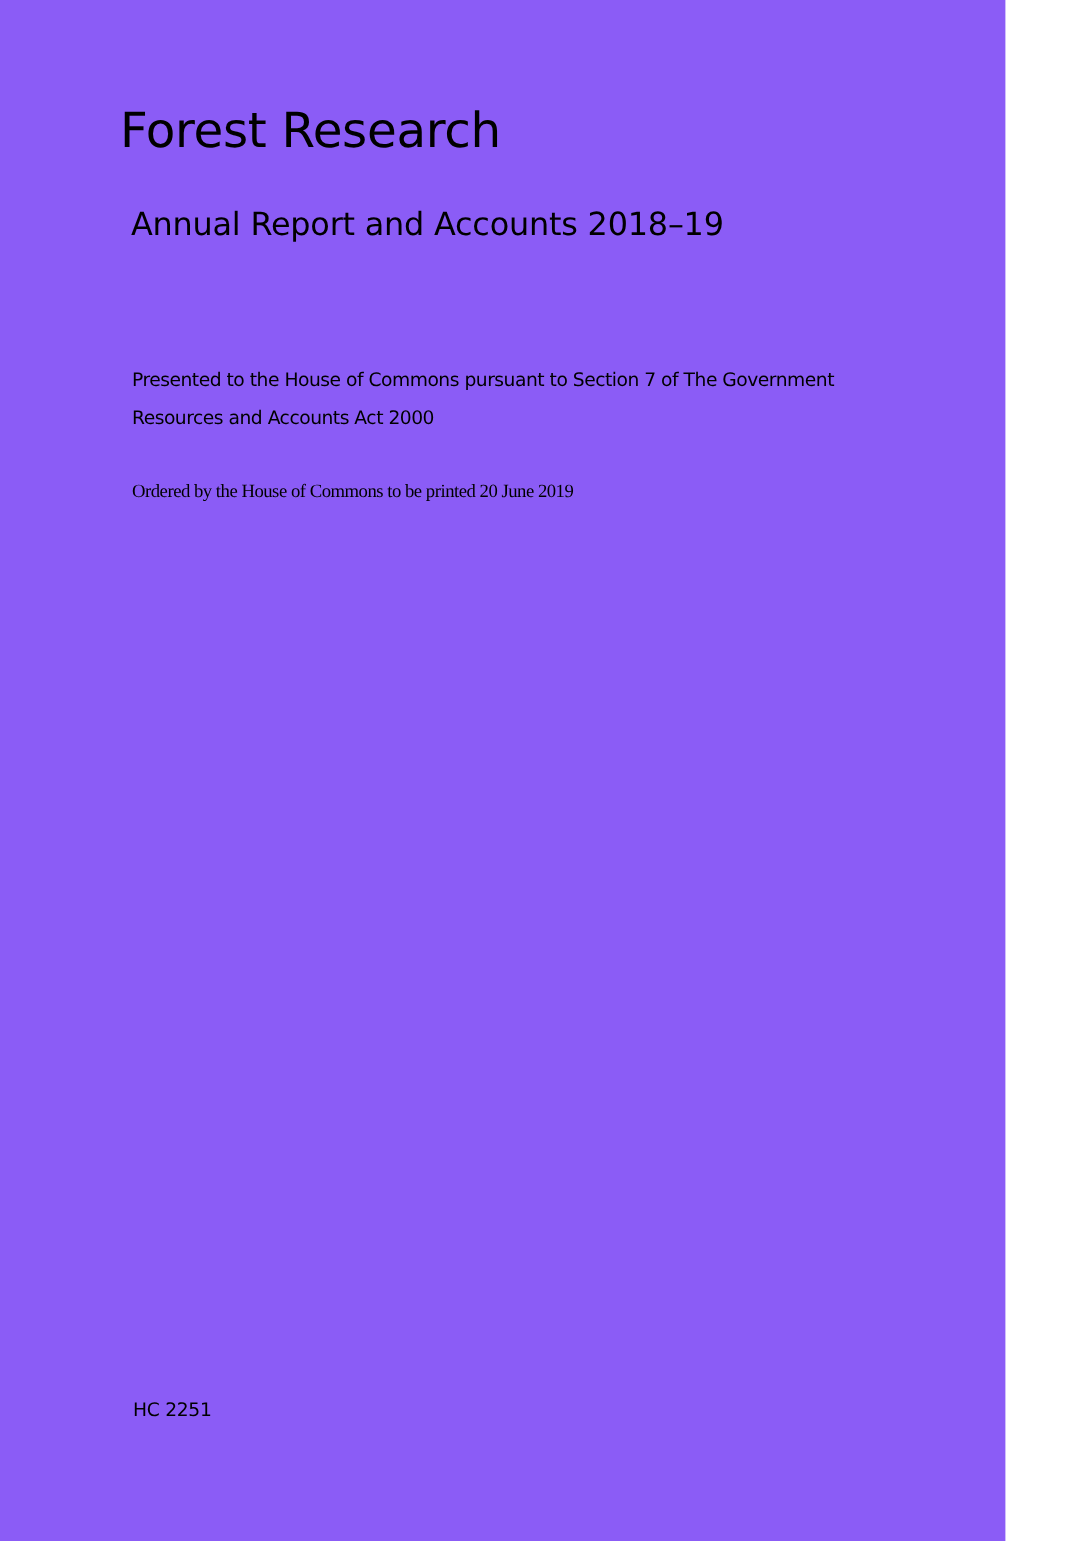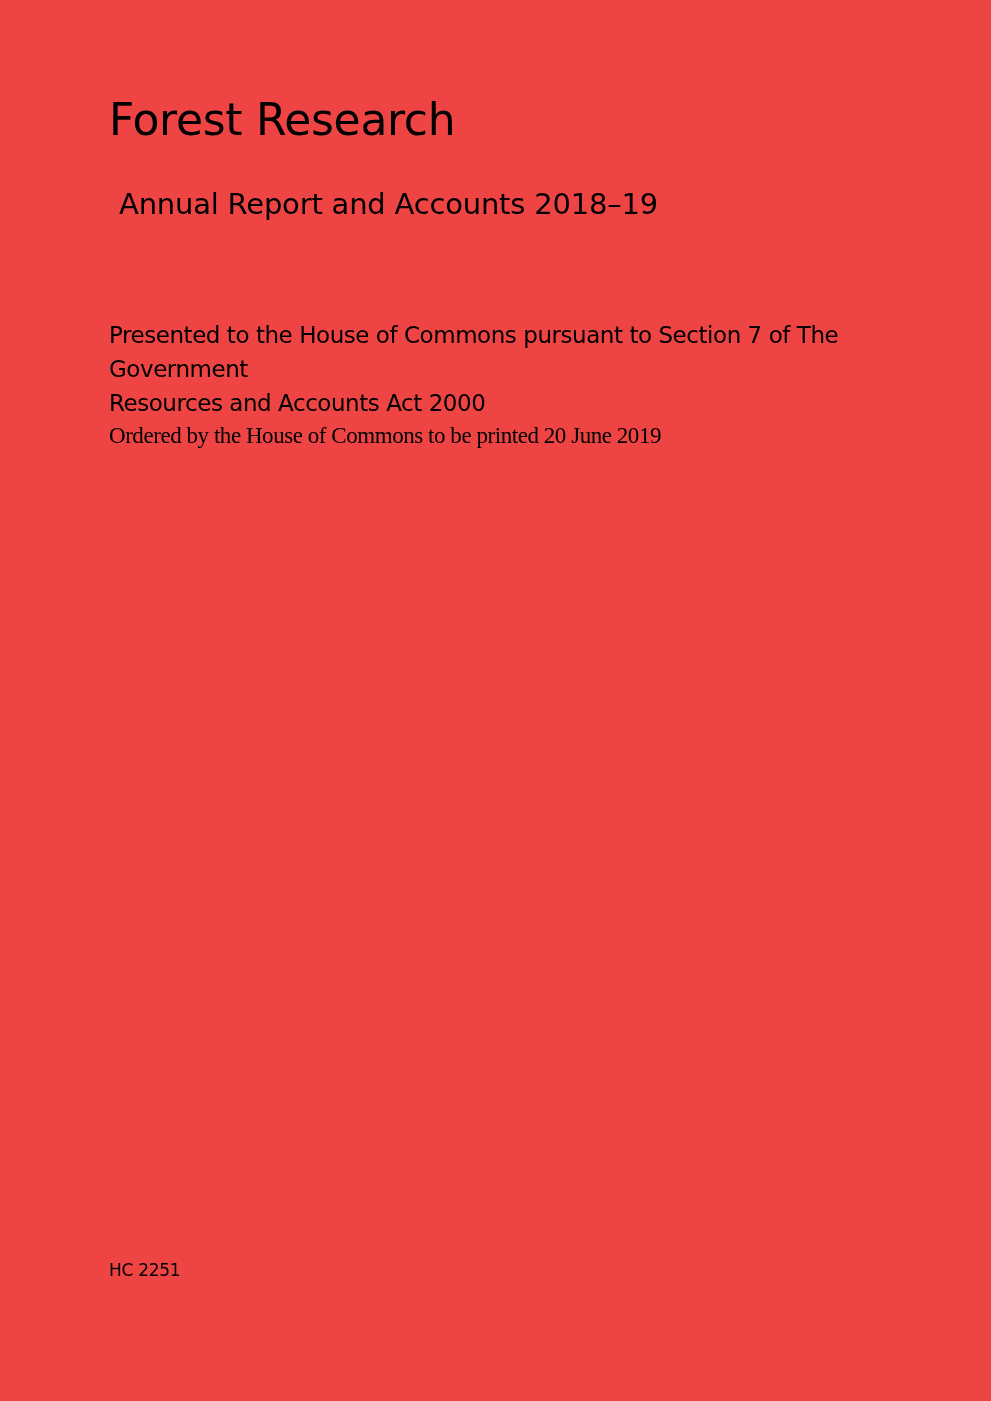--- a/index.html
+++ b/index.html
@@ -12,23 +12,23 @@
       height: 1401px;
       position: relative;
       overflow: hidden;
       font-family: "DejaVu Sans", sans-serif;
       color: #000000;
     }
     .page {
       position: absolute;
       left: 0;
       top: 0;
-      width: 991px;
+      width: 914px;
       height: 1401px;
-      background: #ef4444;
+      background: #8b5cf6;
     }
     .title {
       position: absolute;
       left: 109px;
       top: 92px;
       font-size: 44px;
       line-height: 56px;
       font-weight: normal;
       margin: 0;
       letter-spacing: -0.3px;
@@ -39,34 +39,34 @@
       top: 175px;
       font-size: 29px;
       line-height: 38px;
       font-weight: normal;
       margin: 10px;
       letter-spacing: -0.2px;
     }
     .para {
       position: absolute;
       left: 109px;
-      font-size: 23px;
+      font-size: 17px;
       line-height: 34px;
-      margin: 0;
+      margin: 11px;
       letter-spacing: -0.45px;
     }
     .para-presented { top: 318px; width: 760px; }
     .para-ordered { top: 419px; font-family: Liberation Serif, serif; }
     .hc-number {
       position: absolute;
       left: 109px;
       top: 1258px;
       font-size: 17px;
       line-height: 24px;
-      margin: 0;
+      margin: 12px;
       letter-spacing: -0.3px;
     }
   </style>
 </head>
 <body>
 
 <div class="page">
   <h1 class="title">Forest Research</h1>
   <h2 class="subtitle">Annual Report and Accounts 2018–19</h2>
 

